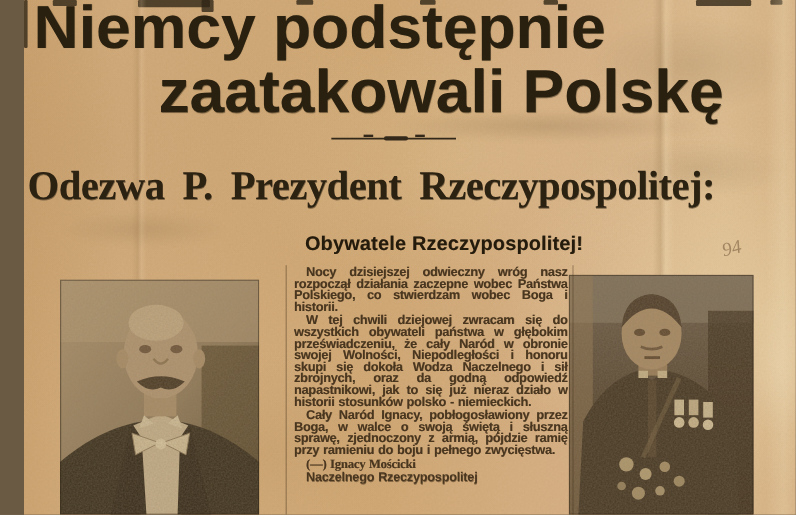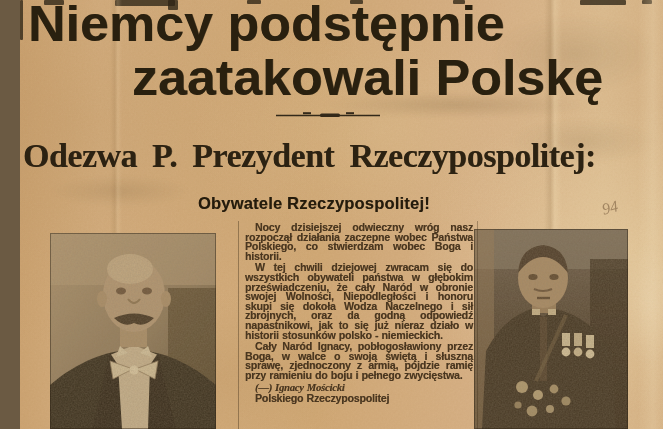--- a/index.html
+++ b/index.html
@@ -28,21 +28,21 @@
   .divider{left:256px;top:110px;width:104px;height:10px;}
   
   .subhead{
     left:3px;top:139px;width:655px;white-space:nowrap;
     font-family:"Liberation Serif",serif;font-weight:700;font-size:34px;line-height:1;
     letter-spacing:-.5px;word-spacing:7px;color:#2c2212;
     text-shadow:.3px .3px .5px rgba(44,34,18,.5);
   }
   
   .salut{
-    left:178px;top:194px;width:274px;text-align:left;
+    left:192px;top:194px;width:274px;text-align:right;
     font-weight:700;font-size:16.5px;line-height:1.1;letter-spacing:.2px;color:#241b0c;
     text-shadow:.3px .3px .4px rgba(36,27,12,.5);
   }
   
   .pencil{
     left:582px;top:199px;font-family:"Liberation Serif",serif;font-style:italic;
     font-size:16px;color:#8f7352;opacity:.75;transform:rotate(-14deg);
   }
   
   .column{
@@ -51,21 +51,21 @@
     border-right:1px solid rgba(62,46,24,.35);
     padding:2px 4px 0 6px;box-sizing:border-box;
   }
   .column p{
     margin:0 0 2px 0;text-align:justify;text-indent:10px;
     font-weight:700;font-size:10.6px;line-height:9.6px;letter-spacing:-.2px;word-spacing:.5px;
     color:#4a3720;text-shadow:.3px .3px .5px rgba(74,55,32,.55);
   }
   .sigline{
     margin:3px 0 0 0;text-align:center;text-indent:0;
-    font-family:"Liberation Serif",serif;font-style:italic;font-weight:700;
+    font-family:"Liberation Serif",serif;font-weight:700;
     font-size:11px;line-height:11px;color:#43311c;
   }
   .sigtitle{
     margin:1px 0 0 0;text-align:center;text-indent:0;
     font-weight:700;font-size:12.5px;line-height:13px;letter-spacing:.3px;color:#43311c;
   }
   
   .photo{display:block;}
   .photoL{left:30px;top:233px;}
   .photoR{left:454px;top:229px;}
@@ -218,21 +218,21 @@
     <rect width="154" height="200" fill="#c79f6e" opacity="0.14"></rect>
     <rect width="154" height="200" filter="url(#grainF)" opacity="0.8"></rect>
     <rect x="0.5" y="0.5" width="153" height="199" fill="none" stroke="rgba(46,35,20,0.45)"></rect>
   </svg>
 
   <section class="abs column">
     <p>Nocy dzisiejszej odwieczny wróg nasz rozpoczął działania zaczepne wobec Państwa Polskiego, co stwierdzam wobec Boga i historii.</p>
     <p>W tej chwili dziejowej zwracam się do wszystkich obywateli państwa w głębokim przeświadczeniu, że cały Naród w obronie swojej Wolności, Niepodległości i honoru skupi się dokoła Wodza Naczelnego i sił zbrojnych, oraz da godną odpowiedź napastnikowi, jak to się już nieraz działo w historii stosunków polsko - niemieckich.</p>
     <p>Cały Naród Ignacy, pobłogosławiony przez Boga, w walce o swoją świętą i słuszną sprawę, zjednoczony z armią, pójdzie ramię przy ramieniu do boju i pełnego zwycięstwa.</p>
     <p class="sigline">(—) Ignacy Mościcki</p>
-    <p class="sigtitle">Polskiego Rzeczypospolitej</p>
+    <p class="sigtitle">Naczelnego Rzeczypospolitej</p>
   </section>
 
   <svg class="grain" viewBox="0 0 663 429" width="663" height="429" aria-hidden="true">
     <filter id="pgrain">
       <feTurbulence type="fractalNoise" baseFrequency="0.55" numOctaves="2" stitchTiles="stitch" result="n"></feTurbulence>
       <feColorMatrix in="n" type="matrix" values="0 0 0 0 0.82  0 0 0 0 0.70  0 0 0 0 0.52  0 0 0 0.5 0"></feColorMatrix>
     </filter>
     <rect width="663" height="429" filter="url(#pgrain)"></rect>
   </svg>
 

